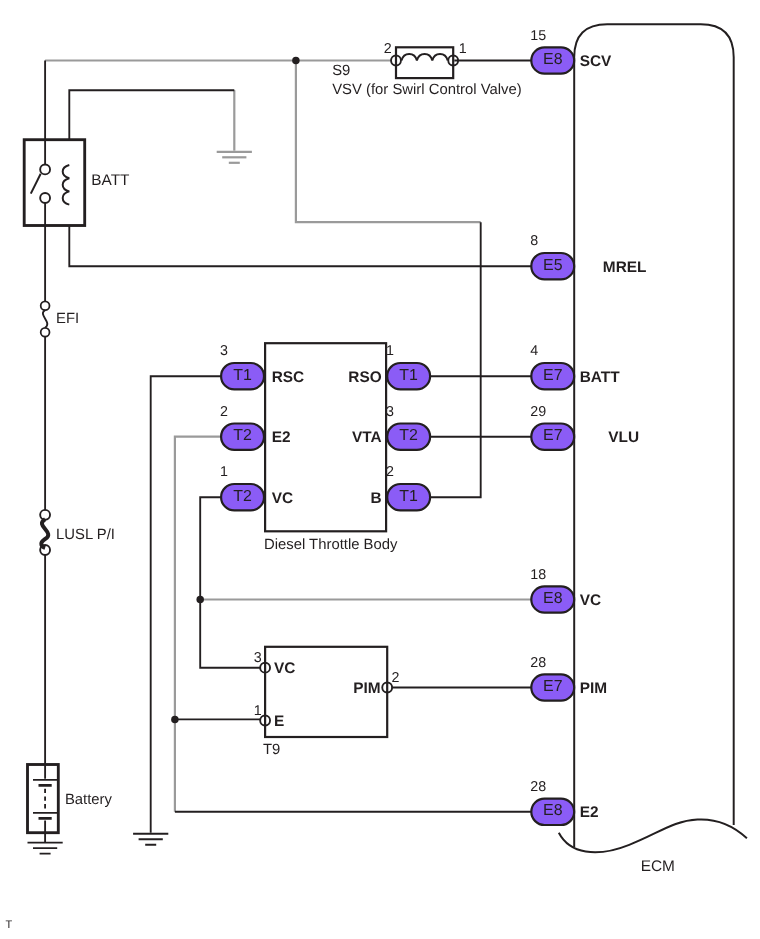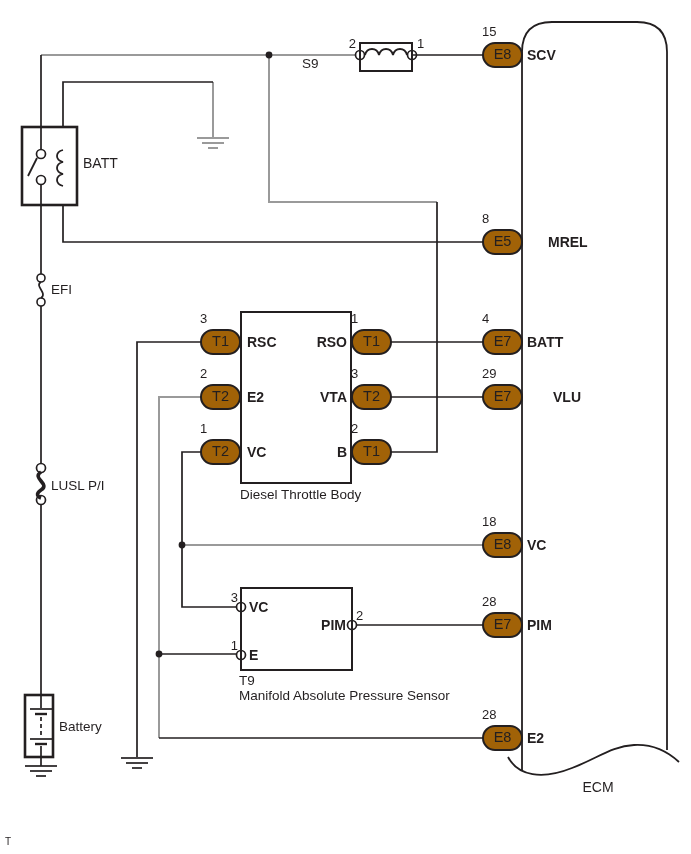--- a/index.html
+++ b/index.html
@@ -13,21 +13,21 @@
     font-family:"Liberation Sans", sans-serif;color:#231f20;overflow:hidden;
   }
   svg{position:absolute;left:0;top:0;}
   .wb{stroke:var(--wire-black);fill:none;}
   .wg{stroke:var(--wire-gray);fill:none;}
   .lbl{position:absolute;font-size:13.5px;line-height:16px;white-space:nowrap;}
   .pin-num{position:absolute;font-size:13px;line-height:16px;width:40px;text-align:left;}
   .pin-num.raw{width:24px;}
   .oval{
     position:absolute;width:41px;height:26px;box-sizing:border-box;
-    border:2.5px solid #231f20;border-radius:13px;background:#a16207;
+    border:2.5px solid #231f20;border-radius:13px;background:#8b5cf6;
     font-size:14.5px;line-height:21px;text-align:center;z-index:3;
   }
   .sig{position:absolute;font-size:14px;line-height:18px;white-space:nowrap;font-weight:bold;}
   .ralign{text-align:right;}
   .note{position:absolute;font-size:10px;line-height:12px;}
 </style>
 </head>
 <body>
 
 <div class="canvas">
@@ -132,20 +132,21 @@
   </svg>
 
   <div class="lbl" style="left:83px;top:155px;font-size:14px">BATT</div>
   <div class="lbl" style="left:51px;top:282px">EFI</div>
   <div class="lbl" style="left:51px;top:478px">LUSL P/I</div>
   <div class="lbl" style="left:59px;top:719px">Battery</div>
 
   <div class="pin-num raw ralign" style="left:332px;top:36px">2</div>
   <div class="pin-num raw" style="left:417px;top:36px;text-align:left">1</div>
   <div class="lbl" style="left:302px;top:56px">S9</div>
+  <div class="lbl" style="left:302px;top:73px">VSV (for Swirl Control Valve)</div>
 
   <div class="pin-num" style="left:200px;top:311px">3</div>
   <div class="oval" style="left:200px;top:329px">T1</div>
   <div class="sig" style="left:247px;top:333px">RSC</div>
 
   <div class="pin-num" style="left:200px;top:366px">2</div>
   <div class="oval" style="left:200px;top:384px">T2</div>
   <div class="sig" style="left:247px;top:388px">E2</div>
 
   <div class="pin-num" style="left:200px;top:421px">1</div>
@@ -166,21 +167,20 @@
 
   <div class="lbl" style="left:240px;top:487px">Diesel Throttle Body</div>
 
   <div class="pin-num raw ralign" style="left:214px;top:590px">3</div>
   <div class="sig" style="left:249px;top:598px">VC</div>
   <div class="pin-num raw ralign" style="left:214px;top:638px">1</div>
   <div class="sig" style="left:249px;top:646px">E</div>
   <div class="pin-num raw" style="left:356px;top:608px;text-align:left">2</div>
   <div class="sig ralign" style="left:296px;top:616px;width:50px">PIM</div>
   <div class="lbl" style="left:239px;top:673px">T9</div>
-  <div class="lbl" style="left:239px;top:688px">Manifold Absolute Pressure Sensor</div>
 
   <div class="pin-num" style="left:482px;top:24px">15</div>
   <div class="oval" style="left:482px;top:42px">E8</div>
   <div class="sig" style="left:527px;top:46px">SCV</div>
 
   <div class="pin-num" style="left:482px;top:211px">8</div>
   <div class="oval" style="left:482px;top:229px">E5</div>
   <div class="sig" style="left:548px;top:233px">MREL</div>
 
   <div class="pin-num" style="left:482px;top:311px">4</div>

